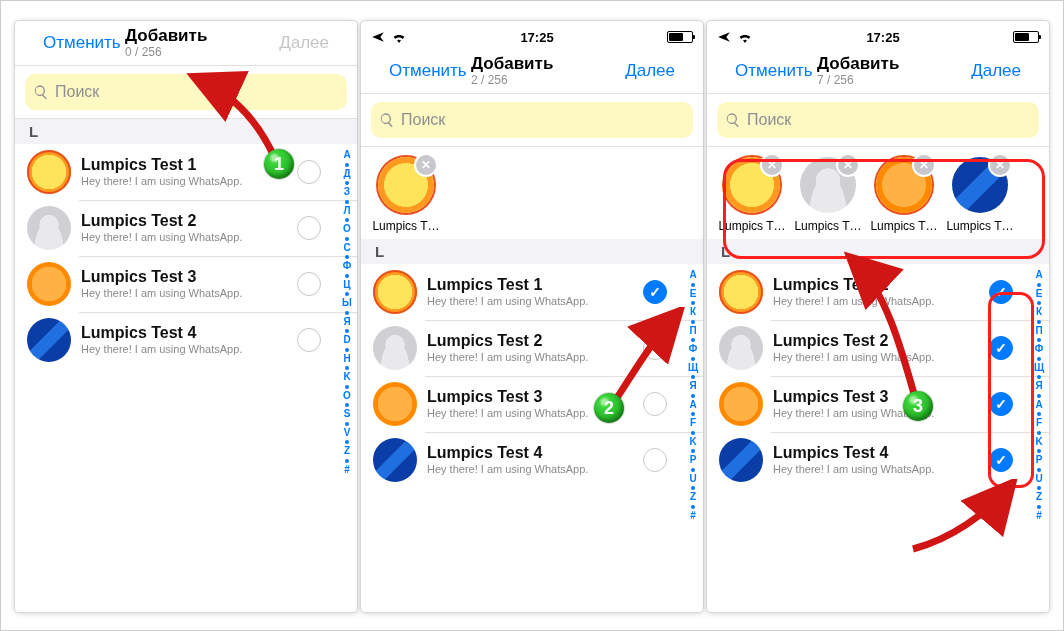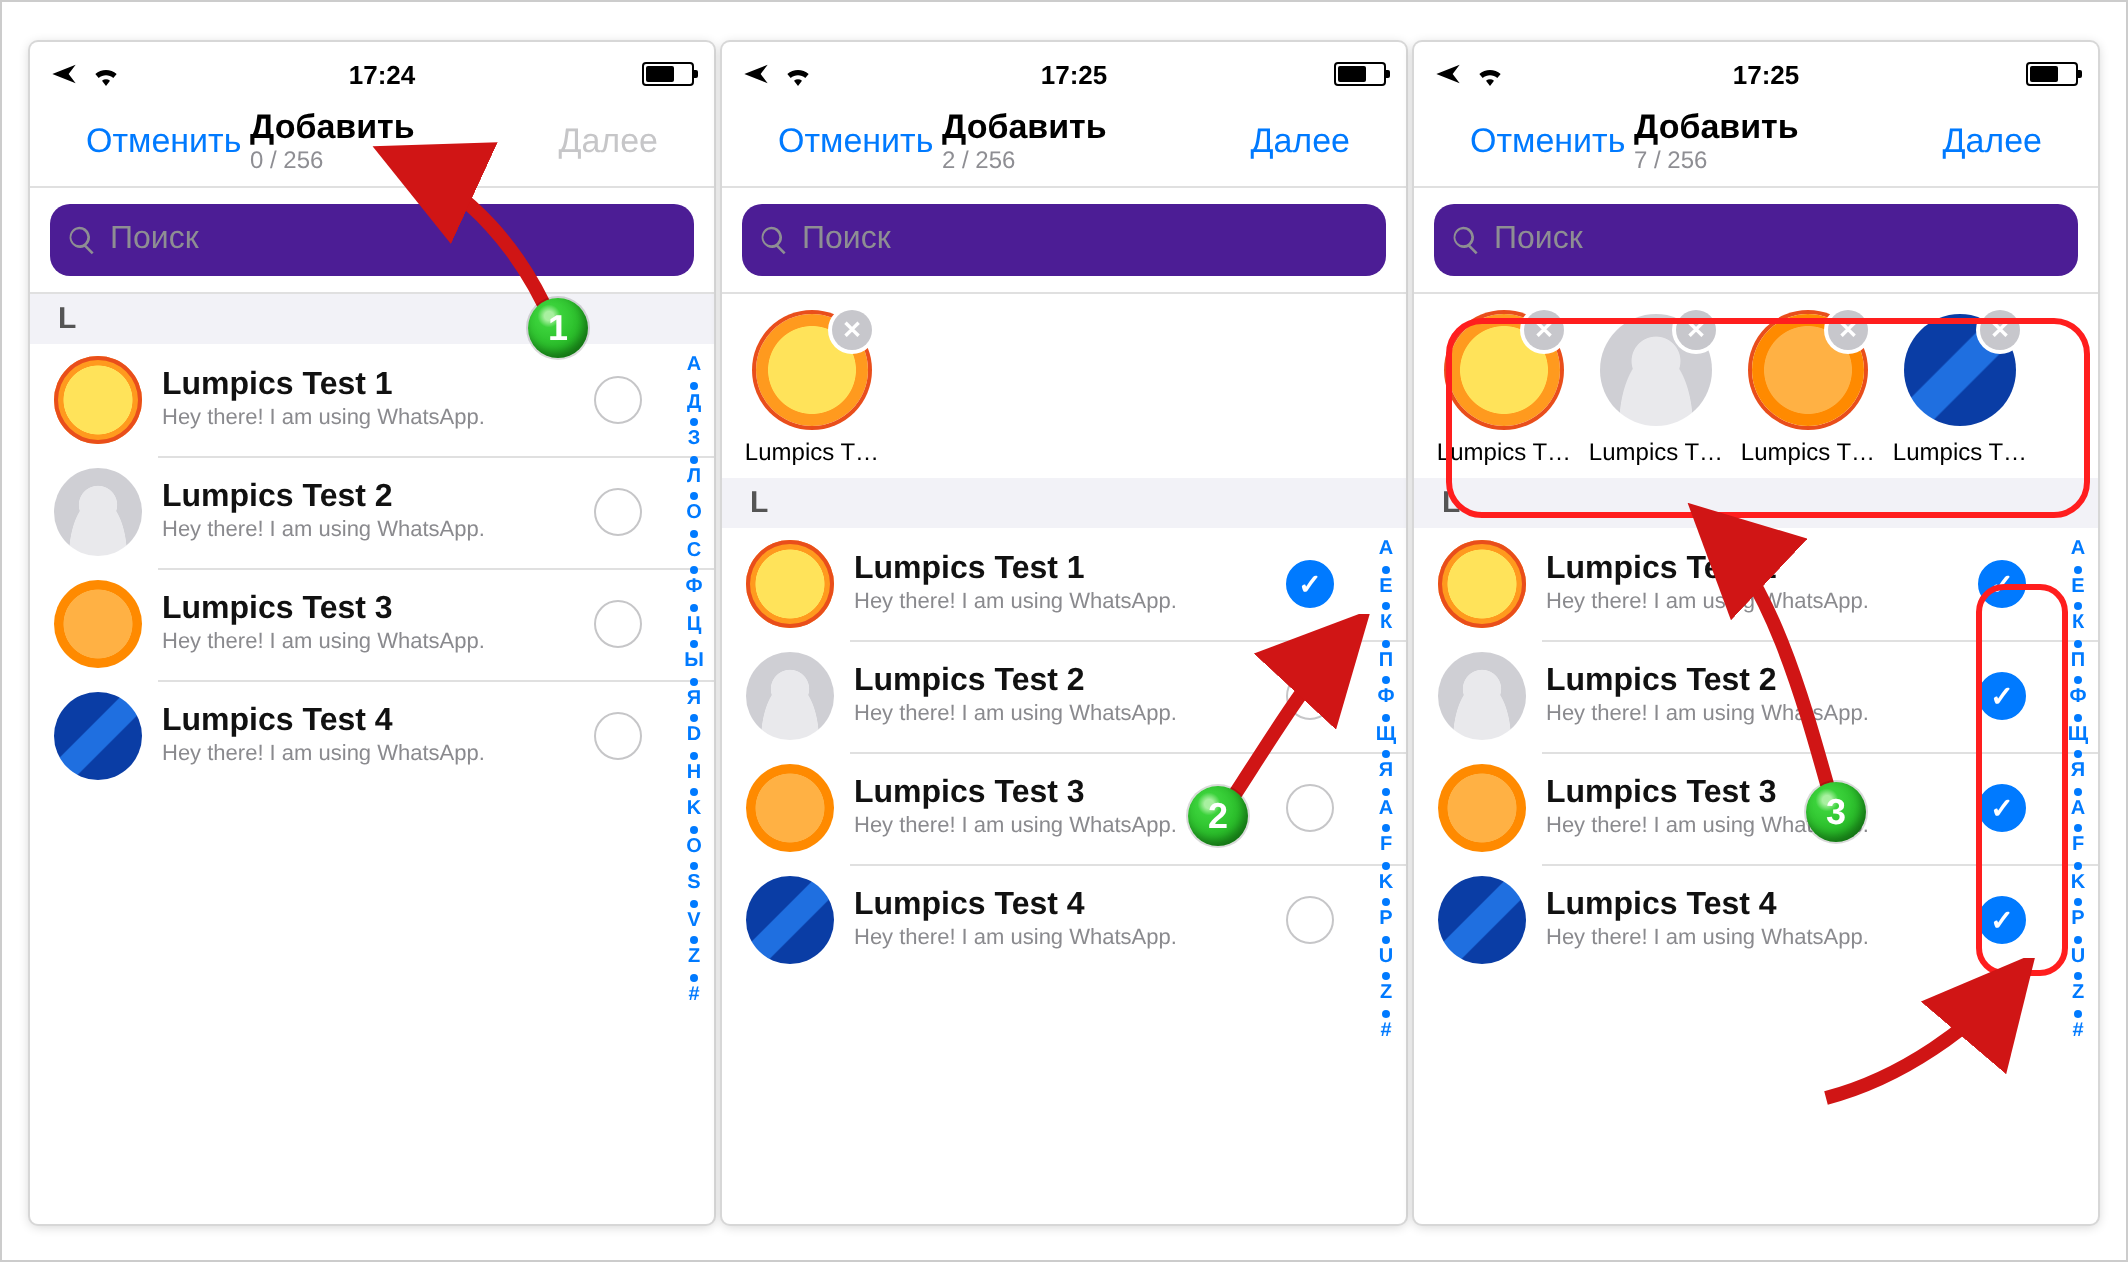--- a/index.html
+++ b/index.html
@@ -30,21 +30,21 @@
   .nav-title{flex:1;line-height:1.1;}
   .nav-title .t{font-size:17px;font-weight:600;color:#000;display:block;}
   .nav-title .c{font-size:12px;color:var(--ios-gray);display:block;}
   .nav-btn{font-size:17px;min-width:82px;}
   .nav-btn.left{text-align:left;}
   .nav-btn.right{text-align:right;}
   .nav-btn.enabled{color:var(--ios-blue);}
   .nav-btn.disabled{color:#c6c6c8;}
   
   .searchbar{padding:8px 10px;background:#fff;border-bottom:1px solid var(--divider);}
-  .searchfield{background:#4c1d95;border-radius:10px;height:36px;display:flex;align-items:center;padding:0 8px;gap:6px;color:var(--ios-gray);font-size:16px;}
+  .searchfield{background:#fef9c3;border-radius:10px;height:36px;display:flex;align-items:center;padding:0 8px;gap:6px;color:var(--ios-gray);font-size:16px;}
   .searchfield svg{width:16px;height:16px;fill:var(--ios-gray);flex:none;}
   
   .chips{display:flex;padding:10px 6px 6px 10px;gap:6px;}
   .chip{width:70px;text-align:center;font-size:12px;color:#000;}
   .chip .av{position:relative;width:56px;height:56px;border-radius:50%;margin:0 auto 6px auto;}
   .chip .rm{position:absolute;top:-2px;right:-2px;width:20px;height:20px;border-radius:50%;background:#c7c7cc;display:flex;align-items:center;justify-content:center;color:#fff;font-size:12px;font-weight:700;box-shadow:0 0 0 2px #fff;}
   .chip .label{white-space:nowrap;overflow:hidden;text-overflow:ellipsis;}
   
   .section-header{background:var(--ios-bg);font-size:15px;font-weight:600;color:#555;padding:4px 14px;}
   
@@ -74,36 +74,20 @@
   .badge{position:absolute;width:30px;height:30px;border-radius:50%;background:radial-gradient(circle at 35% 30%,#a8f0a0 0 8%,var(--badge-green-1) 20%,var(--badge-green-2) 100%);box-shadow:inset -2px -3px 5px rgba(0,0,0,0.35),0 0 0 1px rgba(0,0,0,0.15);color:#fff;font-weight:800;font-size:18px;display:flex;align-items:center;justify-content:center;z-index:30;}
   .arrow{position:absolute;z-index:29;pointer-events:none;}
   .highlight{position:absolute;border:3px solid #ff1e1e;border-radius:18px;z-index:25;pointer-events:none;}
 </style>
 </head>
 <body>
 
 <div class="stage">
 
   <div class="phone">
-    <div class="statusbar">
-      <div class="status-left">
-        <svg class="plane" viewBox="0 0 24 24">
-            <path d="M2 12l20-8-6 8 6 8z" fill="#000"></path>
-          </svg>
-        <svg class="wifi" viewBox="0 0 24 18">
-            <path d="M12 18l-3-4c1.8-1.4 4.2-1.4 6 0zM4 9c4.5-4 11.5-4 16 0l-2.5 3c-3.2-2.8-7.8-2.8-11 0z" fill="#000"></path>
-          </svg>
-      </div>
-      <div>17:24</div>
-      <div class="status-right">
-          <div class="batt">
-            <i></i>
-          </div>
-        </div>
-    </div>
     <div class="navbar">
       <div class="nav-btn left enabled">Отменить</div>
       <div class="nav-title">
         <span class="t">Добавить</span>
         <span class="c">0 / 256</span>
       </div>
       <div class="nav-btn right disabled">Далее</div>
     </div>
     <div class="searchbar">
       <div class="searchfield">

